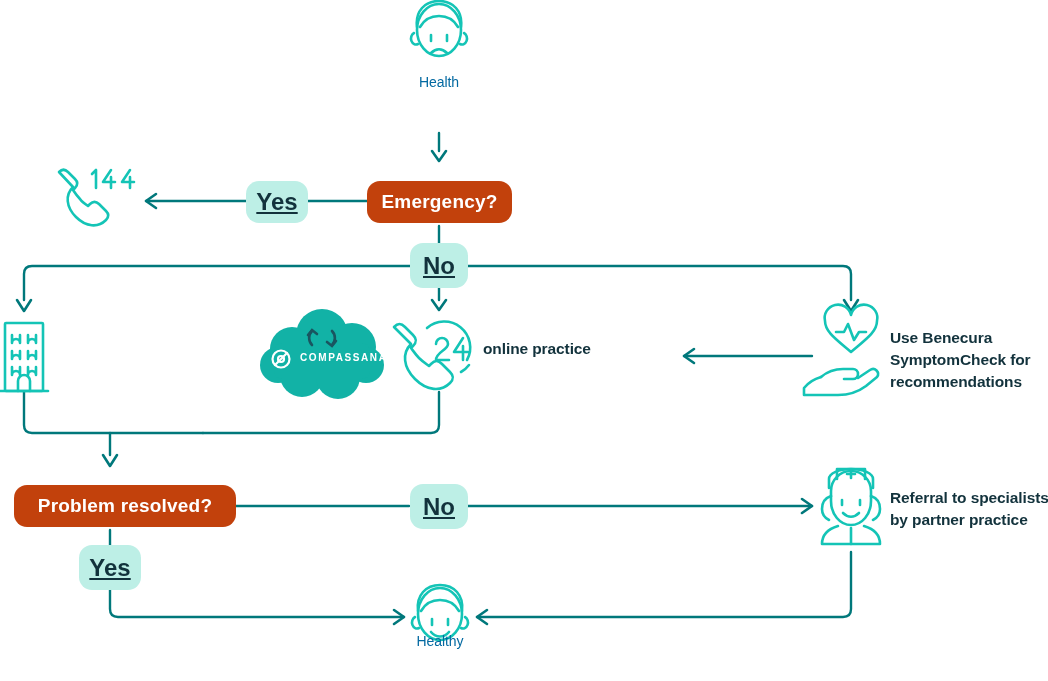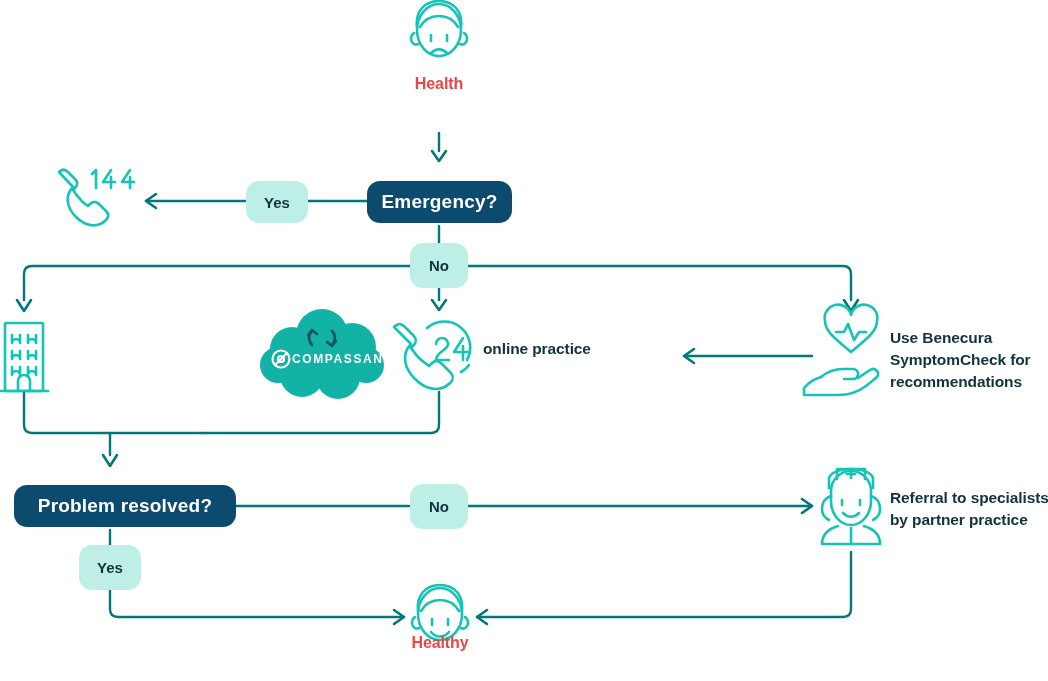--- a/index.html
+++ b/index.html
@@ -11,52 +11,53 @@
     position:relative;
     width:1048px;
     height:681px;
     background:#ffffff;
     overflow:hidden;
   }
   .abs{position:absolute;}
 
   
   .pill-dark{
-    background:#0c4a6e;
+    background:#c2410c;
     color:#ffffff;
     border-radius:13px;
     display:flex;
     align-items:center;
     justify-content:center;
     font-weight:bold;
     font-size:19px;
     letter-spacing:.2px;
     white-space:nowrap;
     padding:18px 16px;
     box-sizing:border-box;
   }
   .pill-light{
     background:#BDEFE6;
     color:#12323C;
     border-radius:13px;
     display:flex;
     align-items:center;
     justify-content:center;
     font-weight:bold;
-    font-size:15px;
+    font-size:24px;
     white-space:nowrap;
     padding:0 14px;
     box-sizing:border-box;
+    text-decoration:underline;
   }
 
   
   .node-label{
-    color:#ef4444;
-    font-weight:bold;
-    font-size:16px;
+    color:#0369a1;
+    font-weight:normal;
+    font-size:14px;
     line-height:1.35;
     letter-spacing:-.1px;
   }
   .node-label.center{text-align:center;}
   .side-label{
     color:#12323C;
     font-weight:bold;
     font-size:15.5px;
     line-height:1.42;
     letter-spacing:-.1px;
@@ -64,24 +65,25 @@
 
   
   svg.layer{position:absolute;left:0;top:0;width:1048px;height:681px;overflow:visible;pointer-events:none;}
   .conn{fill:none;stroke:#00787B;stroke-width:2.4;stroke-linecap:round;stroke-linejoin:round;}
   .arrowhead{fill:none;stroke:#00787B;stroke-width:2.6;stroke-linecap:round;stroke-linejoin:round;}
 
   .ico{fill:none;stroke:#14C4B6;stroke-width:2.6;stroke-linecap:round;stroke-linejoin:round;}
   .cloud-text{
     position:absolute;
     color:#ffffff;
-    font-size:12px;
+    font-size:10px;
     font-weight:bold;
     letter-spacing:1.6px;
     white-space:nowrap;
+    margin-left:8px;
   }
 </style>
 </head>
 <body>
 
 <div id="stage">
 
   <svg class="layer" viewBox="0 0 1048 681">
 
     <path class="conn" d="M439,133 L439,151"></path>

